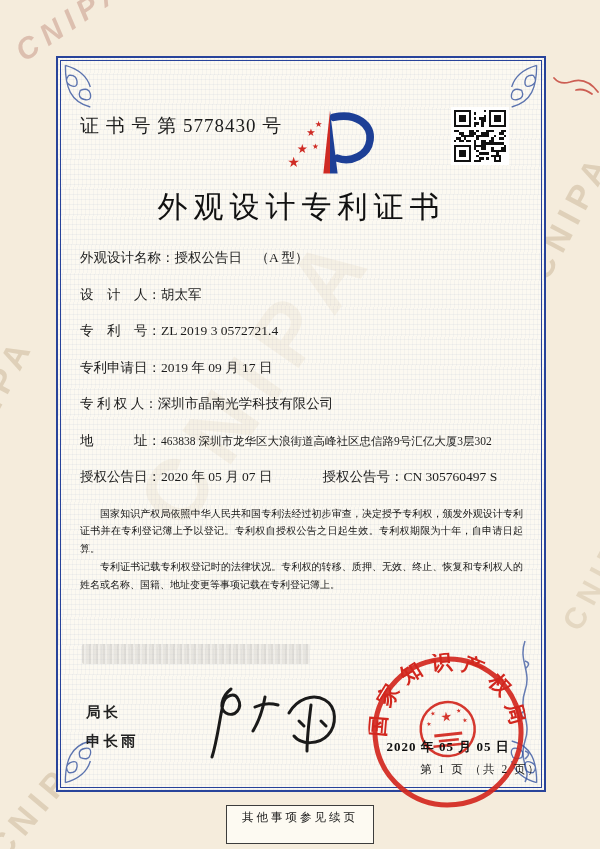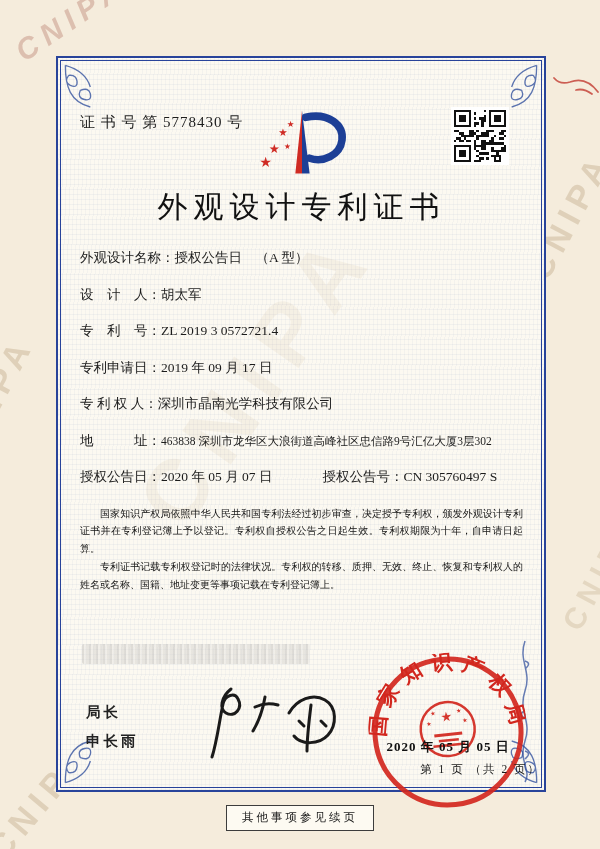--- a/index.html
+++ b/index.html
@@ -43,21 +43,21 @@
   .orn{position:absolute;z-index:1;opacity:.8;}
   .orn.tl{left:4px;top:4px;transform:scaleY(-1);}
   .orn.tr{right:4px;top:4px;transform:scale(-1,-1);}
   .orn.bl{left:4px;bottom:4px;}
   .orn.br{right:4px;bottom:4px;transform:scaleX(-1);}
   .orn-tall{position:absolute;right:7px;bottom:6px;z-index:1;opacity:.75;}
   
   .content{position:absolute;inset:3px;padding:42px 18px 0 19px;z-index:3;}
   .header-row{display:flex;align-items:flex-start;}
   .header-left{flex:1;}
-  .cert-no{font-size:15px;letter-spacing:1px;margin-top:10px;white-space:pre;}
+  .cert-no{font-size:19px;letter-spacing:1px;margin-top:10px;white-space:pre;}
   .logo{width:96px;height:80px;flex:0 0 auto;}
   .header-right{flex:1;display:flex;justify-content:flex-end;}
   .qr-box{background:#fff;padding:3px;margin-top:4px;margin-right:14px;line-height:0;}
   .qr-box svg{width:52px;height:52px;shape-rendering:crispEdges;fill:#111;}
   .title{
     text-align:center;font-size:30px;font-weight:normal;letter-spacing:6px;
     margin-top:4px;color:#111;
   }
   .fields{margin-top:21px;font-size:13.5px;font-family:Liberation Serif, serif;}
   .frow{display:flex;margin-bottom:18.5px;white-space:pre;align-items:baseline;}
@@ -86,21 +86,21 @@
     position:absolute;left:0;right:0;top:85px;text-align:center;
     font-size:13px;color:#111;letter-spacing:1px;white-space:pre;font-weight:bold;
   }
   .page-info{
     position:absolute;left:0;right:0;bottom:10px;text-align:right;
     font-size:11.5px;letter-spacing:2px;
   }
   
   .tab{
     position:absolute;left:50%;top:805px;transform:translateX(-50%);
-    border:1.5px solid #3c3c3c;background:#fdfaf2;padding:4px 15px 5px;
+    border:1.5px solid #3c3c3c;background:#fdfaf2;padding:4px 15px 18px;
     font-size:11.5px;letter-spacing:3px;z-index:2;white-space:pre;
   }
 </style>
 </head>
 <body>
 
 <div class="page">
 
   <span class="wm wm-tl">CNIPA</span>
   <span class="wm wm-right-up">CNIPA</span>

